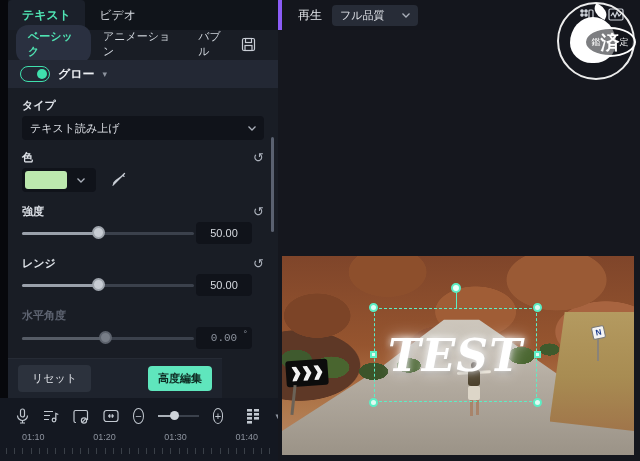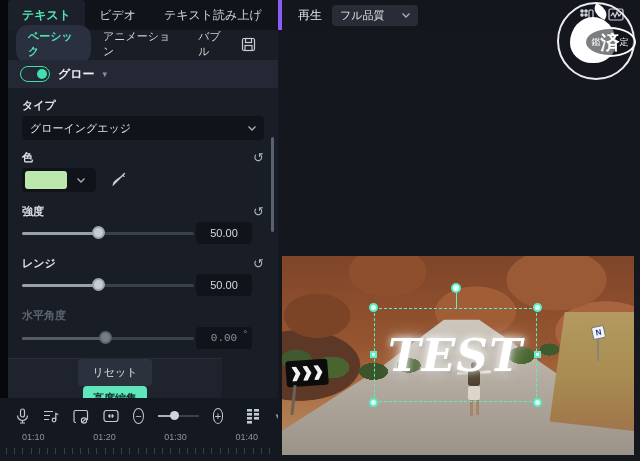--- a/index.html
+++ b/index.html
@@ -60,21 +60,21 @@
     border-radius:4px; }
   .valuebox input { width:100%; height:100%; background:transparent; border:none; outline:none;
     color:#d6dae0; font-size:11px; text-align:center; font-family:"Liberation Sans",sans-serif; }
   .valuebox .deg { position:absolute; right:5px; top:2px; color:#8d939e; font-size:9px; }
   .valuebox.dim input { color:#8d939e;font-family:Liberation Mono, monospace; }
 
   .scrollbar { position:absolute; left:263px; top:137px; width:3px; height:95px; background:#5a6170; border-radius:2px; }
 
   .panel-footer { position:absolute; left:8px; top:358px; width:214px; height:40px; background:#1e232d;
     border-top:1px solid #262b35; display:flex; align-items:center; justify-content:space-between;
-    padding:0 10px;flex-direction:column; }
+    padding:0 10px; }
   .btn-reset { background:#2c323d; color:#e0e3e8; font-size:11px; border:none; border-radius:4px;
     padding:6px 14px; font-family:inherit; }
   .btn-advanced { background:#5fe6bd; color:#0e2a22; font-size:11px; font-weight:bold; border:none;
     border-radius:4px; padding:5px 10px; font-family:inherit; }
 
   
   .timeline { position:absolute; left:0; top:398px; width:280px; height:63px; background:#141821; }
   .tl-toolbar { position:absolute; left:0; top:6px; width:280px; height:24px; display:flex;
     align-items:center; gap:14px; padding:0 0 0 16px; }
   .tl-ico { display:flex; align-items:center; justify-content:center; color:#c2c8d0; }
@@ -183,21 +183,20 @@
 
 <div id="app">
 
   <div class="left-rail"></div>
 
   <div class="panel">
 
     <div class="tabbar">
       <div class="tab active">テキスト</div>
       <div class="tab">ビデオ</div>
-      <div class="tab">テキスト読み上げ</div>
     </div>
 
     <div class="subtabs">
       <div class="subtab active">ベーシック</div>
       <div class="subtab">アニメーション</div>
       <div class="subtab">バブル</div>
       <div class="save-slot">
         <span>
           <svg width="15" height="15" viewBox="0 0 15 15" fill="none" stroke="#c9ced6" stroke-width="1.2">
             <rect x="1.5" y="1.5" width="12" height="12" rx="1.5"></rect>
@@ -215,21 +214,21 @@
       <span class="glow-label">グロー</span>
       <span class="caret">▾</span>
     </div>
 
     <div class="content">
 
       <div class="row-label" style="position:absolute; left:0; top:10px; width:270px;">
         <span class="field-label">タイプ</span>
       </div>
       <div class="select" style="top:28px;">
-        <span>グローイングエッジ</span>
+        <span>テキスト読み上げ</span>
         <span>
           <svg width="8" height="5" viewBox="0 0 8 5" fill="none" stroke="#aab0ba" stroke-width="1.3">
               <polyline points="0.5,0.5 4,4 7.5,0.5"></polyline>
             </svg>
         </span>
       </div>
 
       <div class="row-label" style="position:absolute; left:0; top:62px; width:270px;">
         <span class="field-label">色</span>
         <span class="reset-ico">↺</span>

